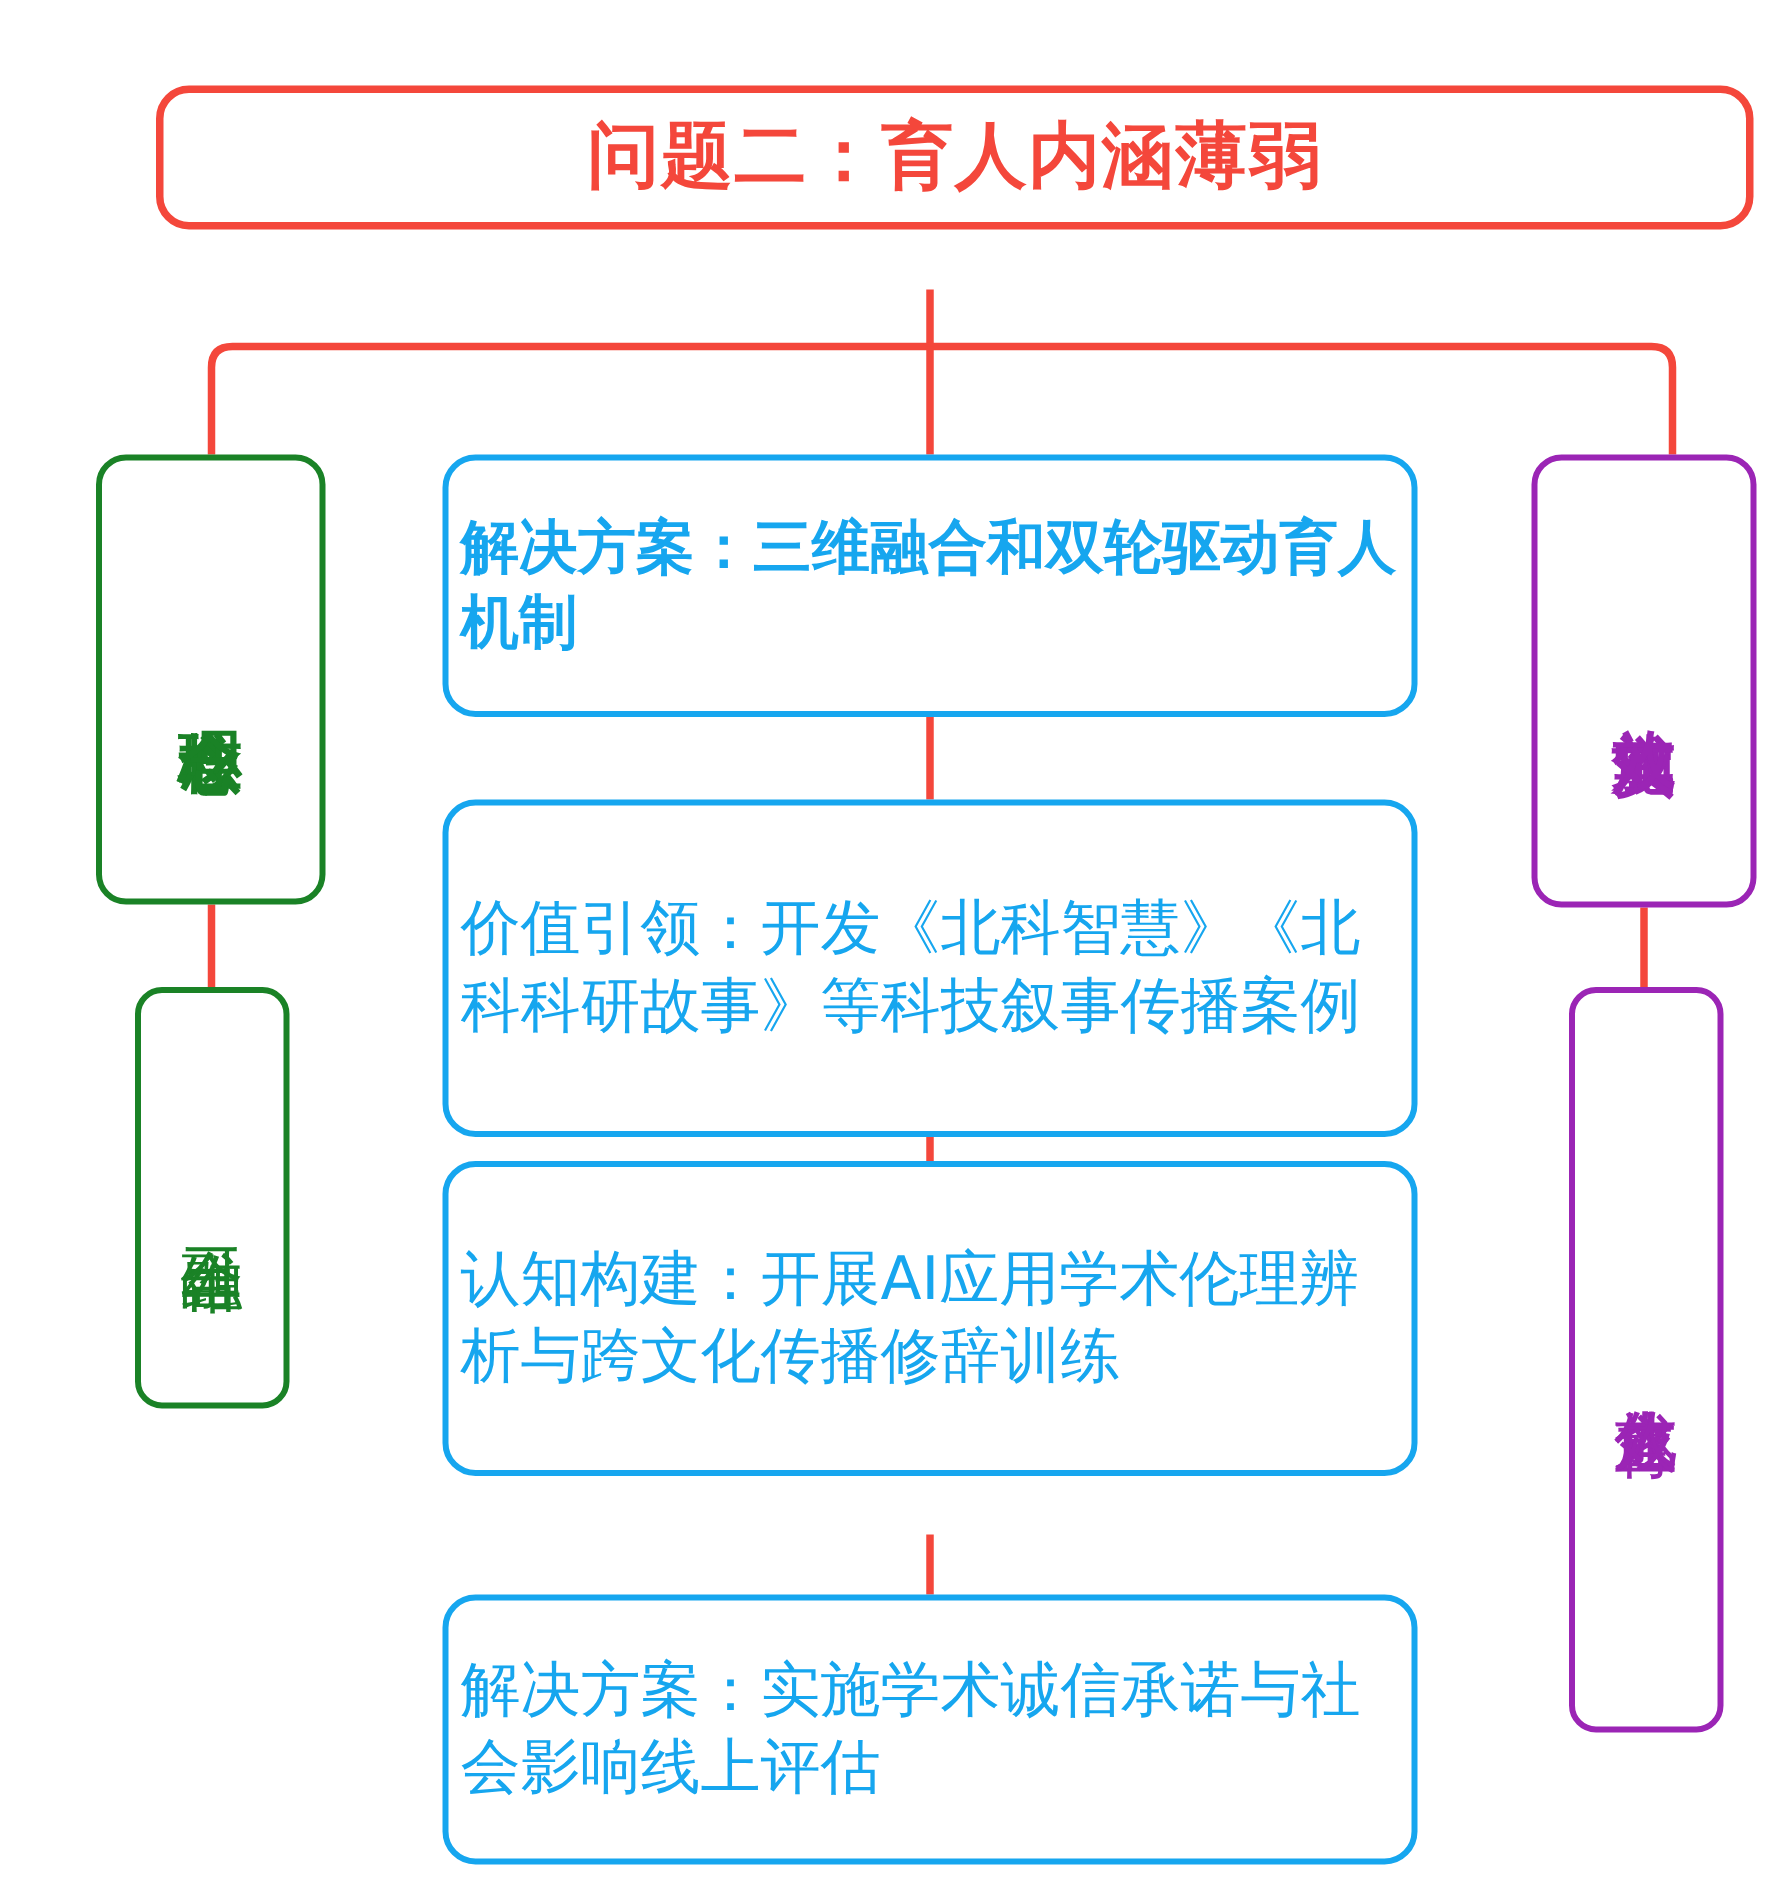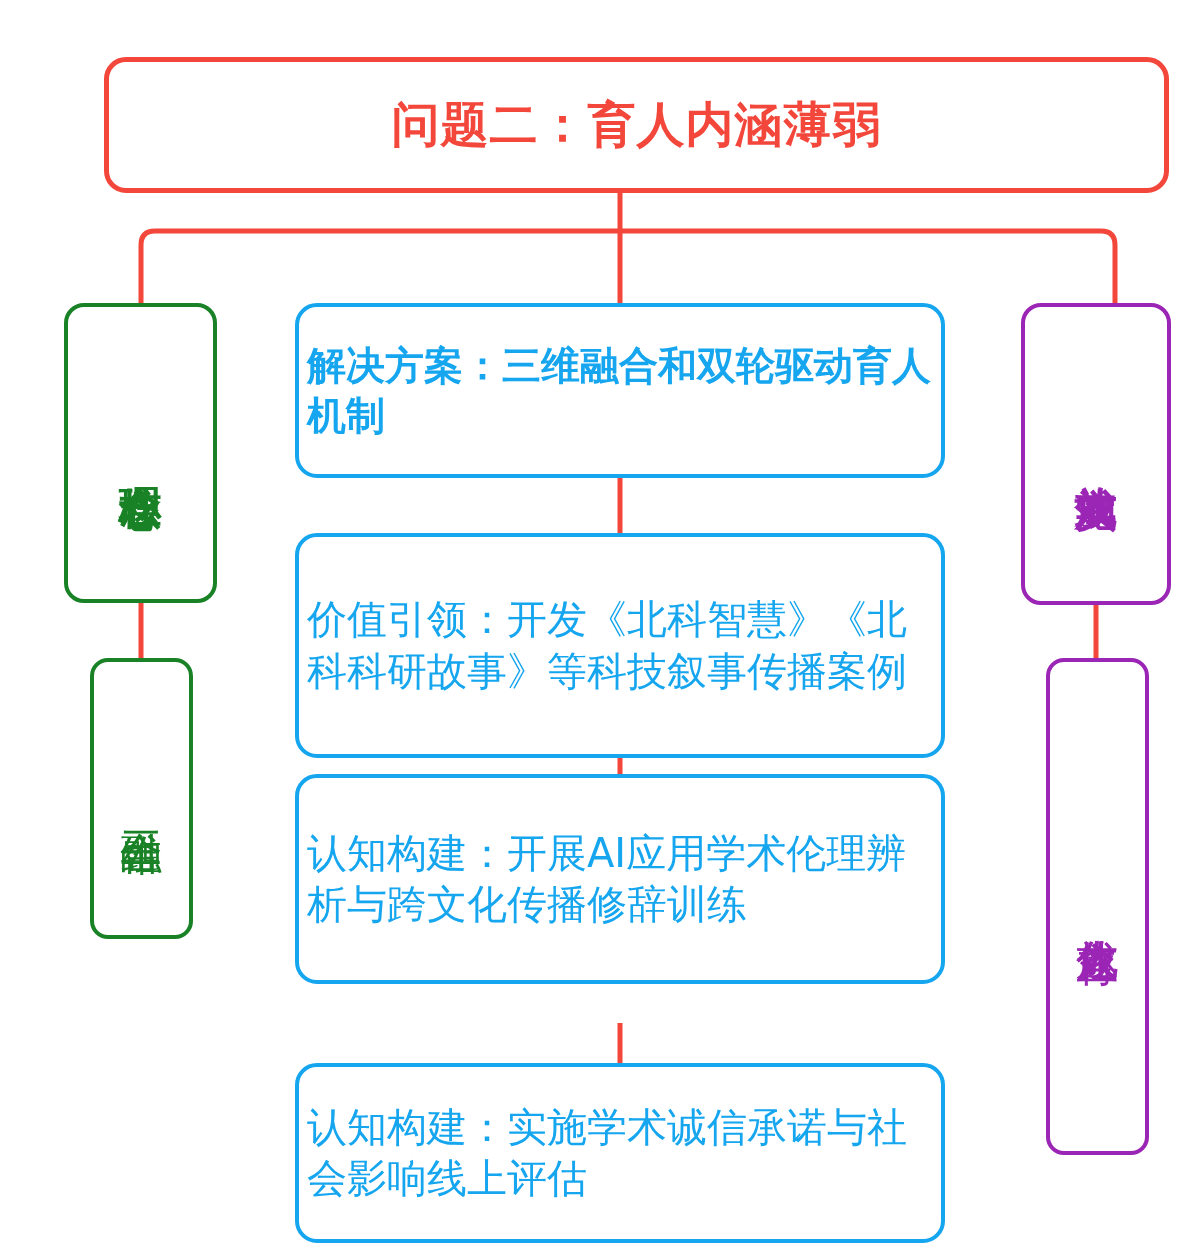--- a/index.html
+++ b/index.html
@@ -36,21 +36,21 @@
   .node .txt {
     display: block;
     width: 100%;
   }
 
   
   #title-box {
     left: 104px;
     top: 57px;
     width: 1065px;
-    height: 136px;
+    height: 96px;
     border-width: 5px;
     border-color: #f4473b;
     border-radius: 22px;
     justify-content: center;
   }
   #title-box .txt {
     text-align: center;
     color: #f4473b;
     font-size: 48px;
     font-weight: bold;
@@ -223,21 +223,21 @@
 
   <div class="node center-box" id="value-box">
     <span class="txt">价值引领：开发《北科智慧》《北科科研故事》等科技叙事传播案例</span>
   </div>
 
   <div class="node center-box" id="cognition-box">
     <span class="txt">认知构建：开展AI应用学术伦理辨析与跨文化传播修辞训练</span>
   </div>
 
   <div class="node center-box" id="practice-box">
-    <span class="txt">认知构建：实施学术诚信承诺与社会影响线上评估</span>
+    <span class="txt">解决方案：实施学术诚信承诺与社会影响线上评估</span>
   </div>
 
   <div class="node vertical" id="effect-box">
     <span class="txt">实施成效</span>
   </div>
 
   <div class="node vertical" id="holistic-box">
     <span class="txt">立体化育人成效</span>
   </div>
 

